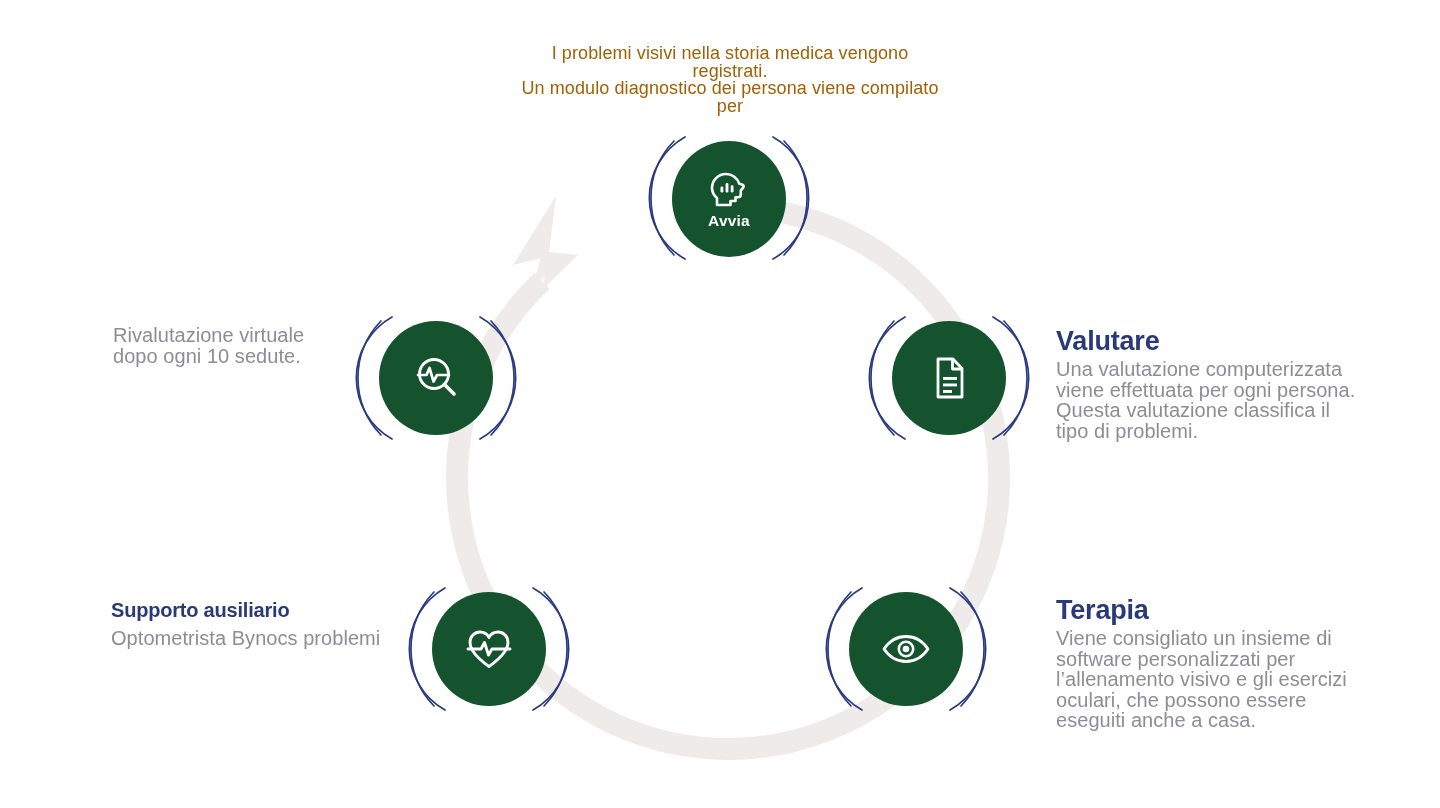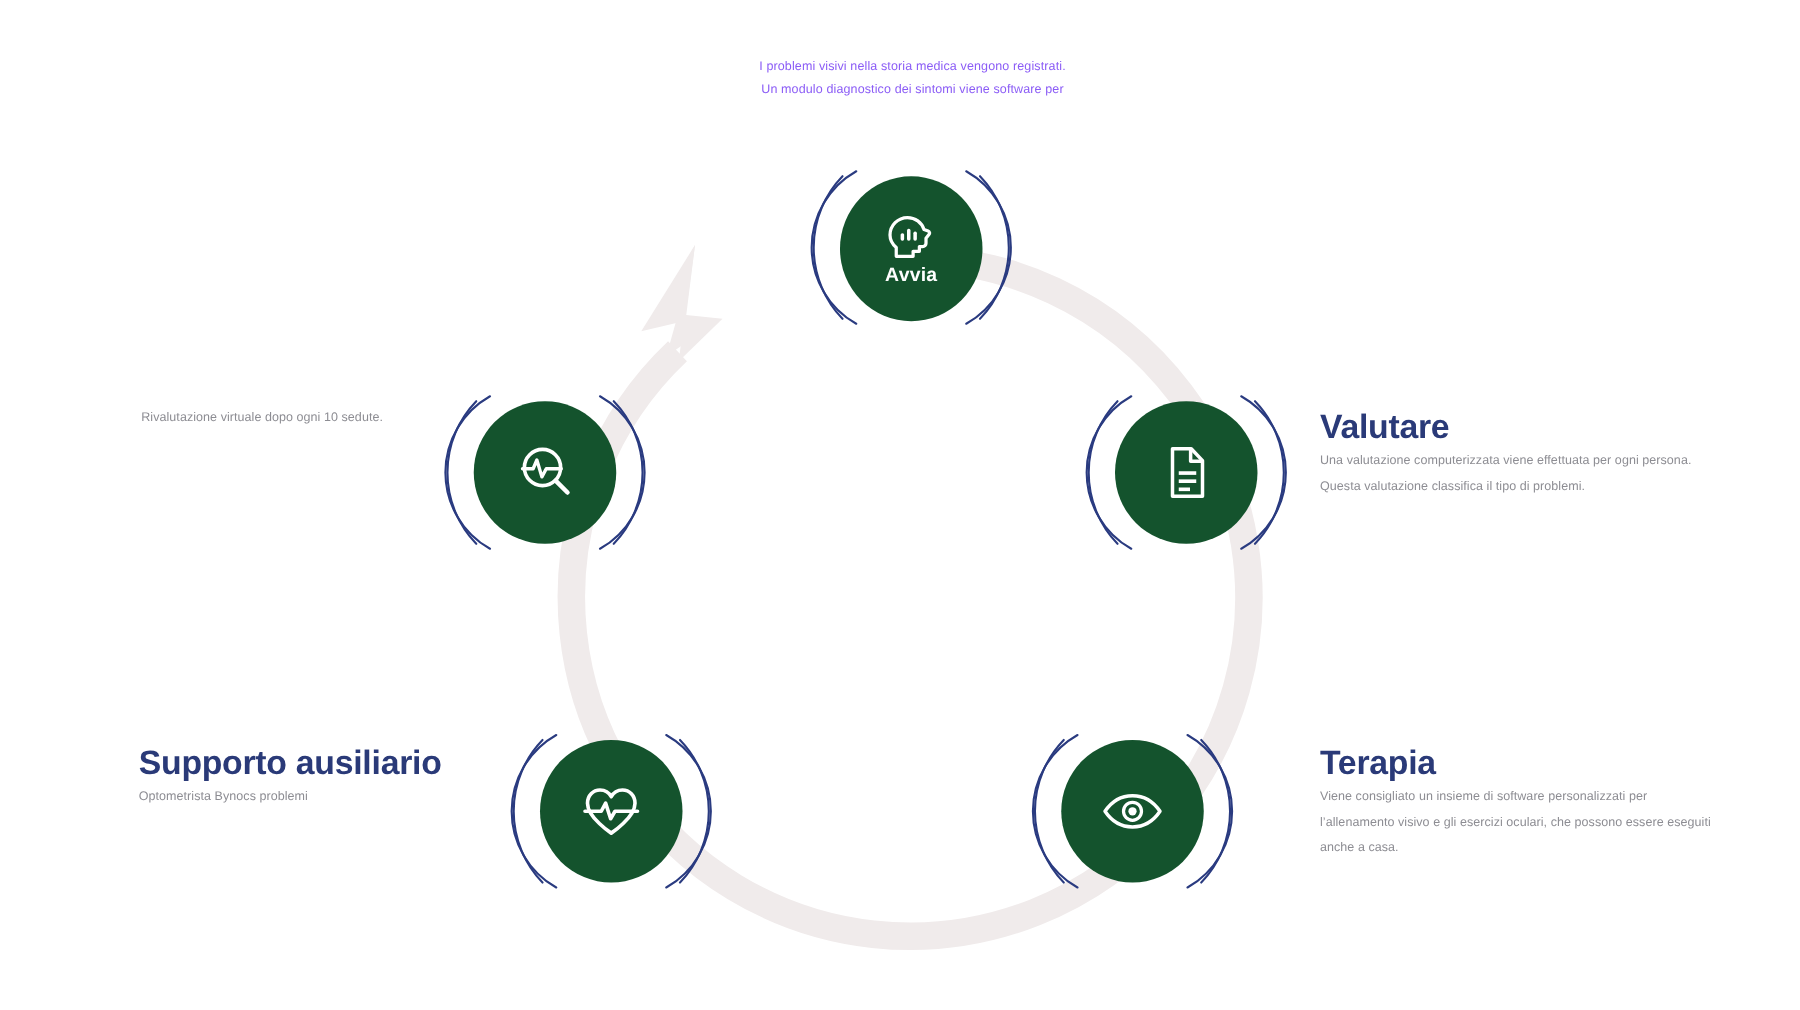--- a/index.html
+++ b/index.html
@@ -31,22 +31,22 @@
     pointer-events: none;
   }
 
   
   .top-caption {
     position: absolute;
     left: 520px;
     top: 45px;
     width: 420px;
     text-align: center;
-    color: #8b5cf6;
-    font-size: 10px;
+    color: #a16207;
+    font-size: 18px;
     line-height: 17.5px;
     letter-spacing: 0.1px;
   }
 
   
   .node {
     position: absolute;
     width: 170px;
     height: 170px;
   }
@@ -98,31 +98,31 @@
     margin: 0 0 2px 0;
     color: #2a3a78;
     font-size: 27px;
     font-weight: bold;
     letter-spacing: -0.2px;
     line-height: 32px;
   }
   .block p {
     margin: 0;
     color: #8d8d93;
-    font-size: 10px;
+    font-size: 20px;
     line-height: 20.5px;
     letter-spacing: 0.05px;
   }
 
   #block-review   { left: 113px;  top: 325px; width: 230px; text-align: left; }
   #block-support  { left: 111px;  top: 594px; width: 300px; text-align: left; }
   #block-assess   { left: 1056px; top: 325px; width: 300px; text-align: left; }
   #block-therapy  { left: 1056px; top: 594px; width: 320px; text-align: left; }
 
-  #block-support h3 { font-size: 27px; white-space: nowrap; }
+  #block-support h3 { font-size: 20px; white-space: nowrap; }
 </style>
 </head>
 <body>
 
 <div id="stage">
 
   <svg class="ring-svg" viewBox="0 0 1440 808">
     <defs>
       <clipPath id="arrowTipClip">
         <rect x="480" y="185" width="90" height="90"></rect>
@@ -131,21 +131,21 @@
 
     <path d="M 729 207
              A 271 271 0 1 1 542 281" fill="none" stroke="#f0ebeb" stroke-width="22" stroke-linecap="butt"></path>
 
     <path d="M 556 196 L 521 259 L 542 253 L 533 285 L 568 261 L 548 255 Z" fill="#f0ebeb"></path>
     <polygon points="556,196 513,265 547,257 543,289 578,255 549,252" fill="#f0ebeb"></polygon>
   </svg>
 
   <div class="top-caption">
     <div>I problemi visivi nella storia medica vengono registrati.</div>
-    <div>Un modulo diagnostico dei sintomi viene software per</div>
+    <div>Un modulo diagnostico dei persona viene compilato per</div>
   </div>
 
   <div class="node" id="node-start">
     <svg class="node-arcs" viewBox="0 0 170 170">
 
       <path d="M 30 28 A 82 82 0 0 0 30 142" fill="none" stroke="#2a3b80" stroke-width="1.7" stroke-linecap="round"></path>
       <path d="M 140 28 A 82 82 0 0 1 140 142" fill="none" stroke="#2a3b80" stroke-width="1.7" stroke-linecap="round"></path>
       <path d="M 41 24 A 70 70 0 0 0 41 146" fill="none" stroke="#2a3b80" stroke-width="1.7" stroke-linecap="round"></path>
       <path d="M 129 24 A 70 70 0 0 1 129 146" fill="none" stroke="#2a3b80" stroke-width="1.7" stroke-linecap="round"></path>
     </svg>

